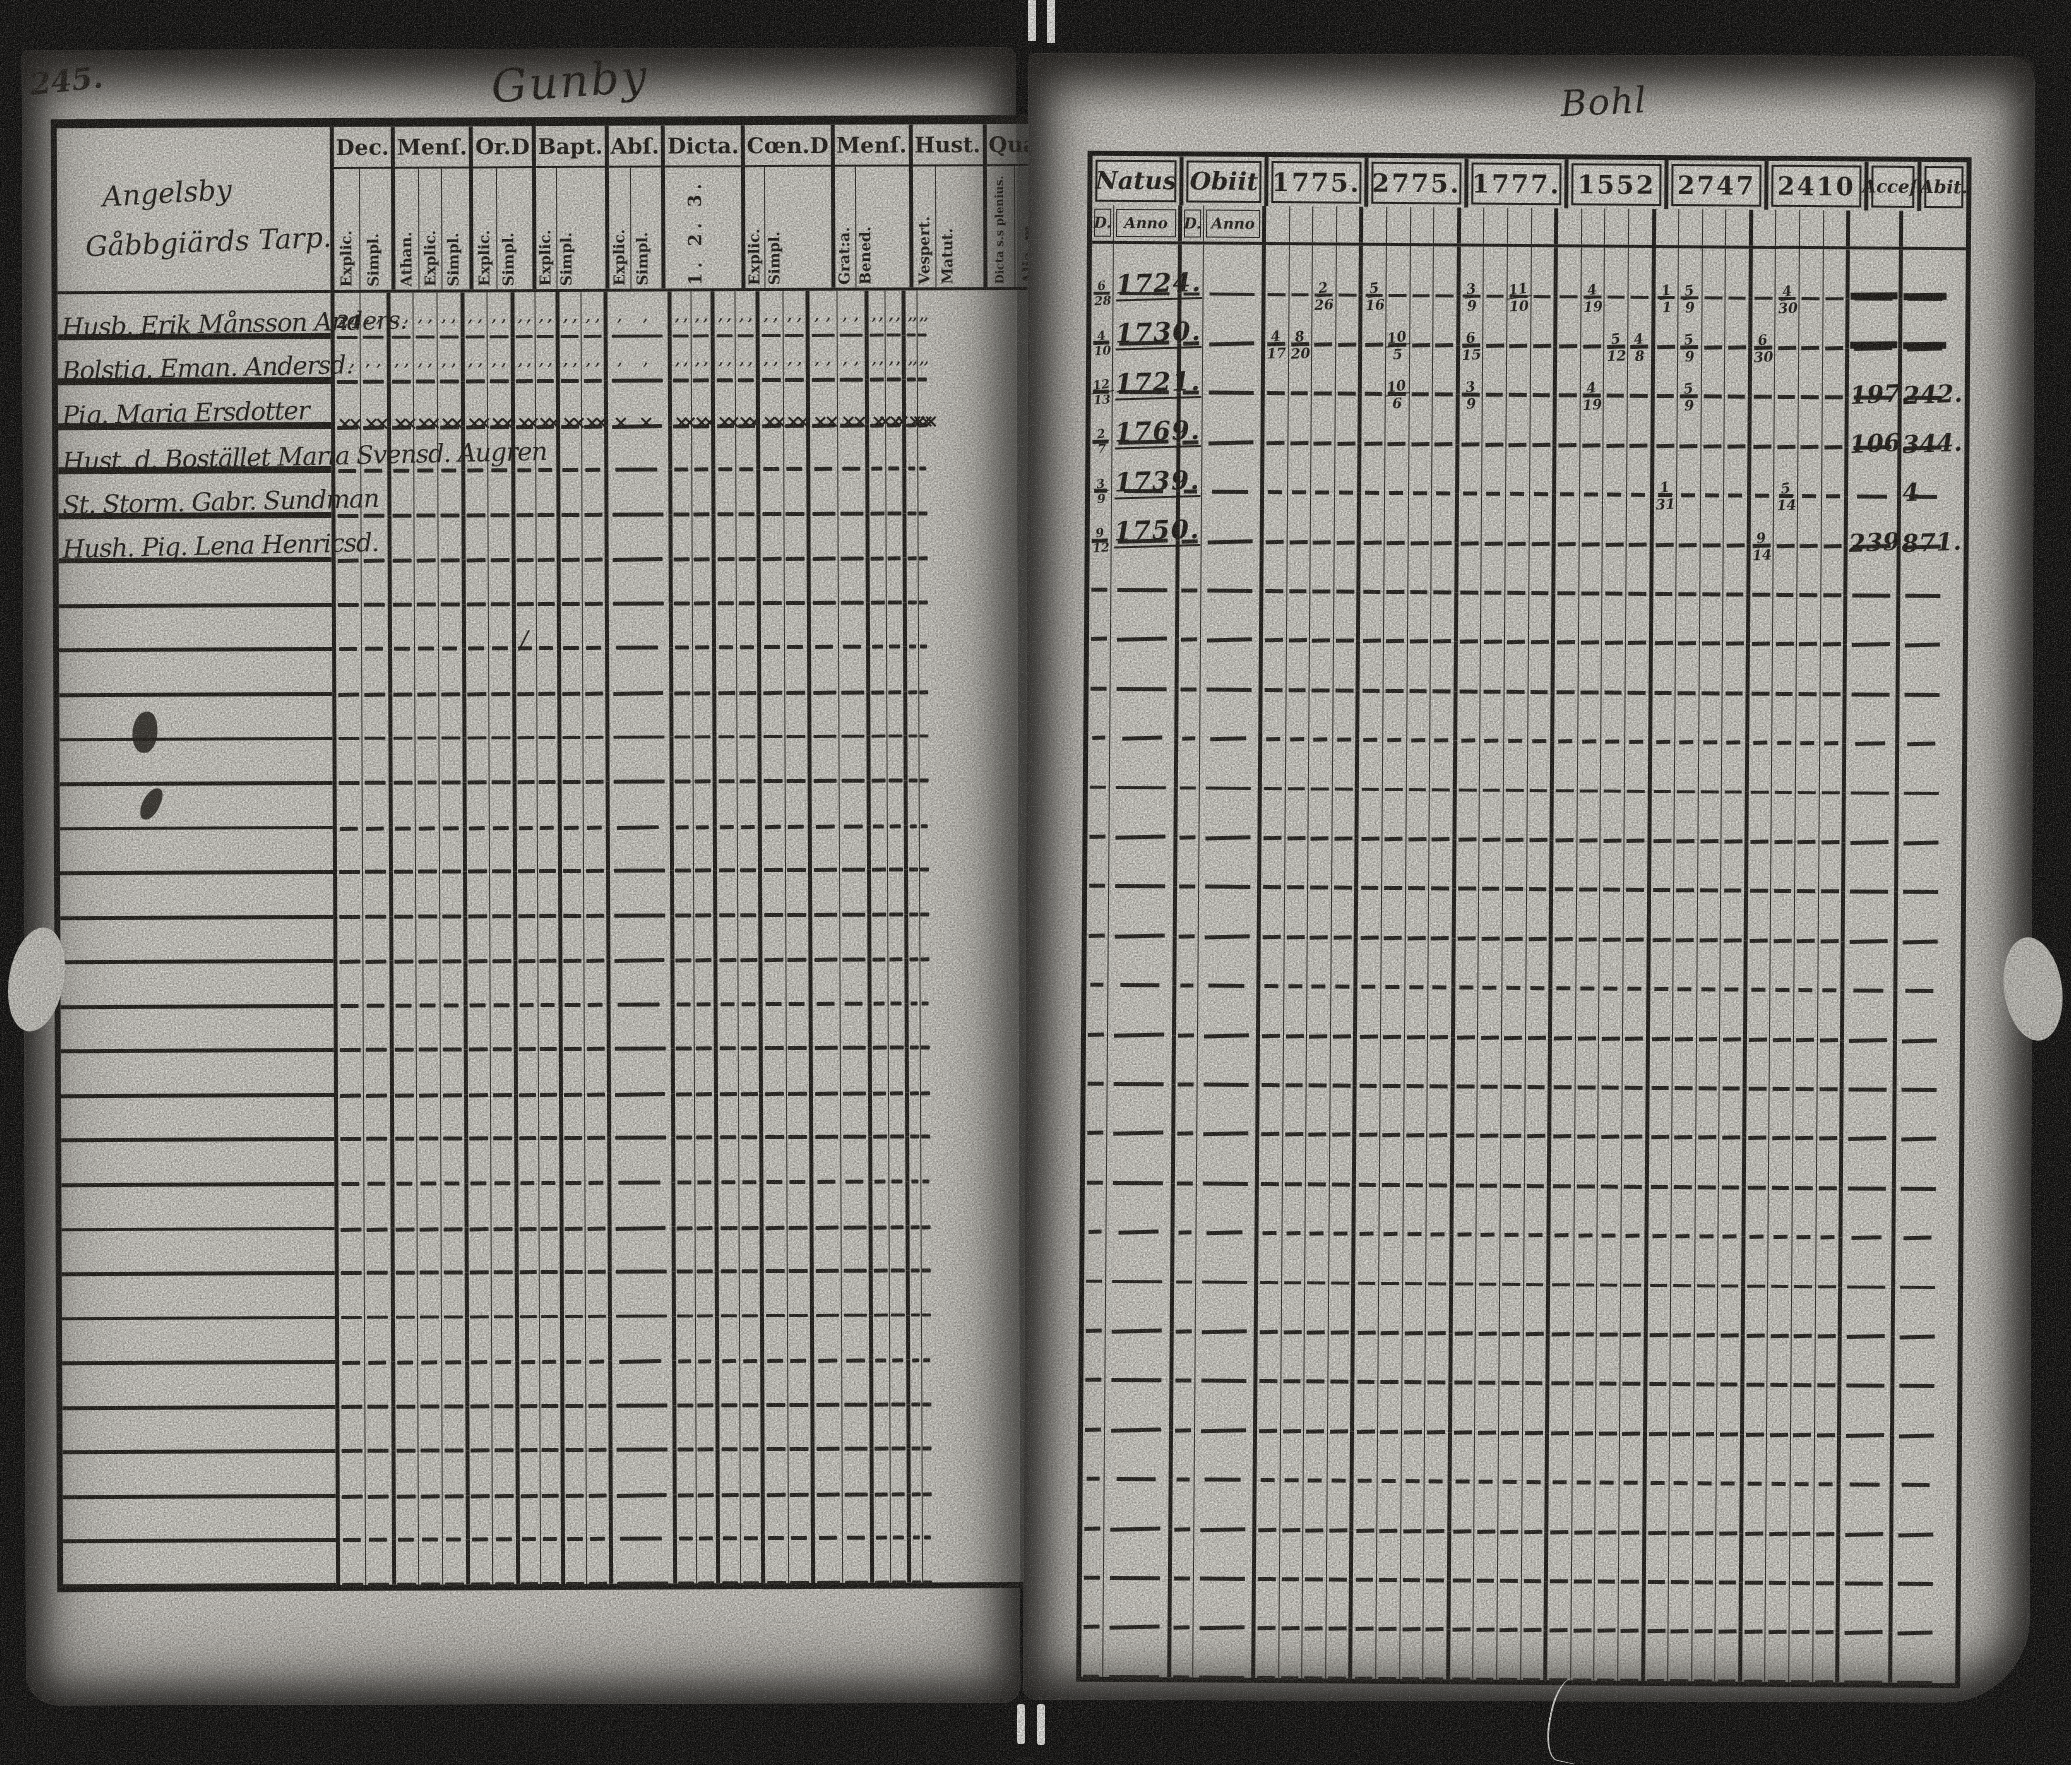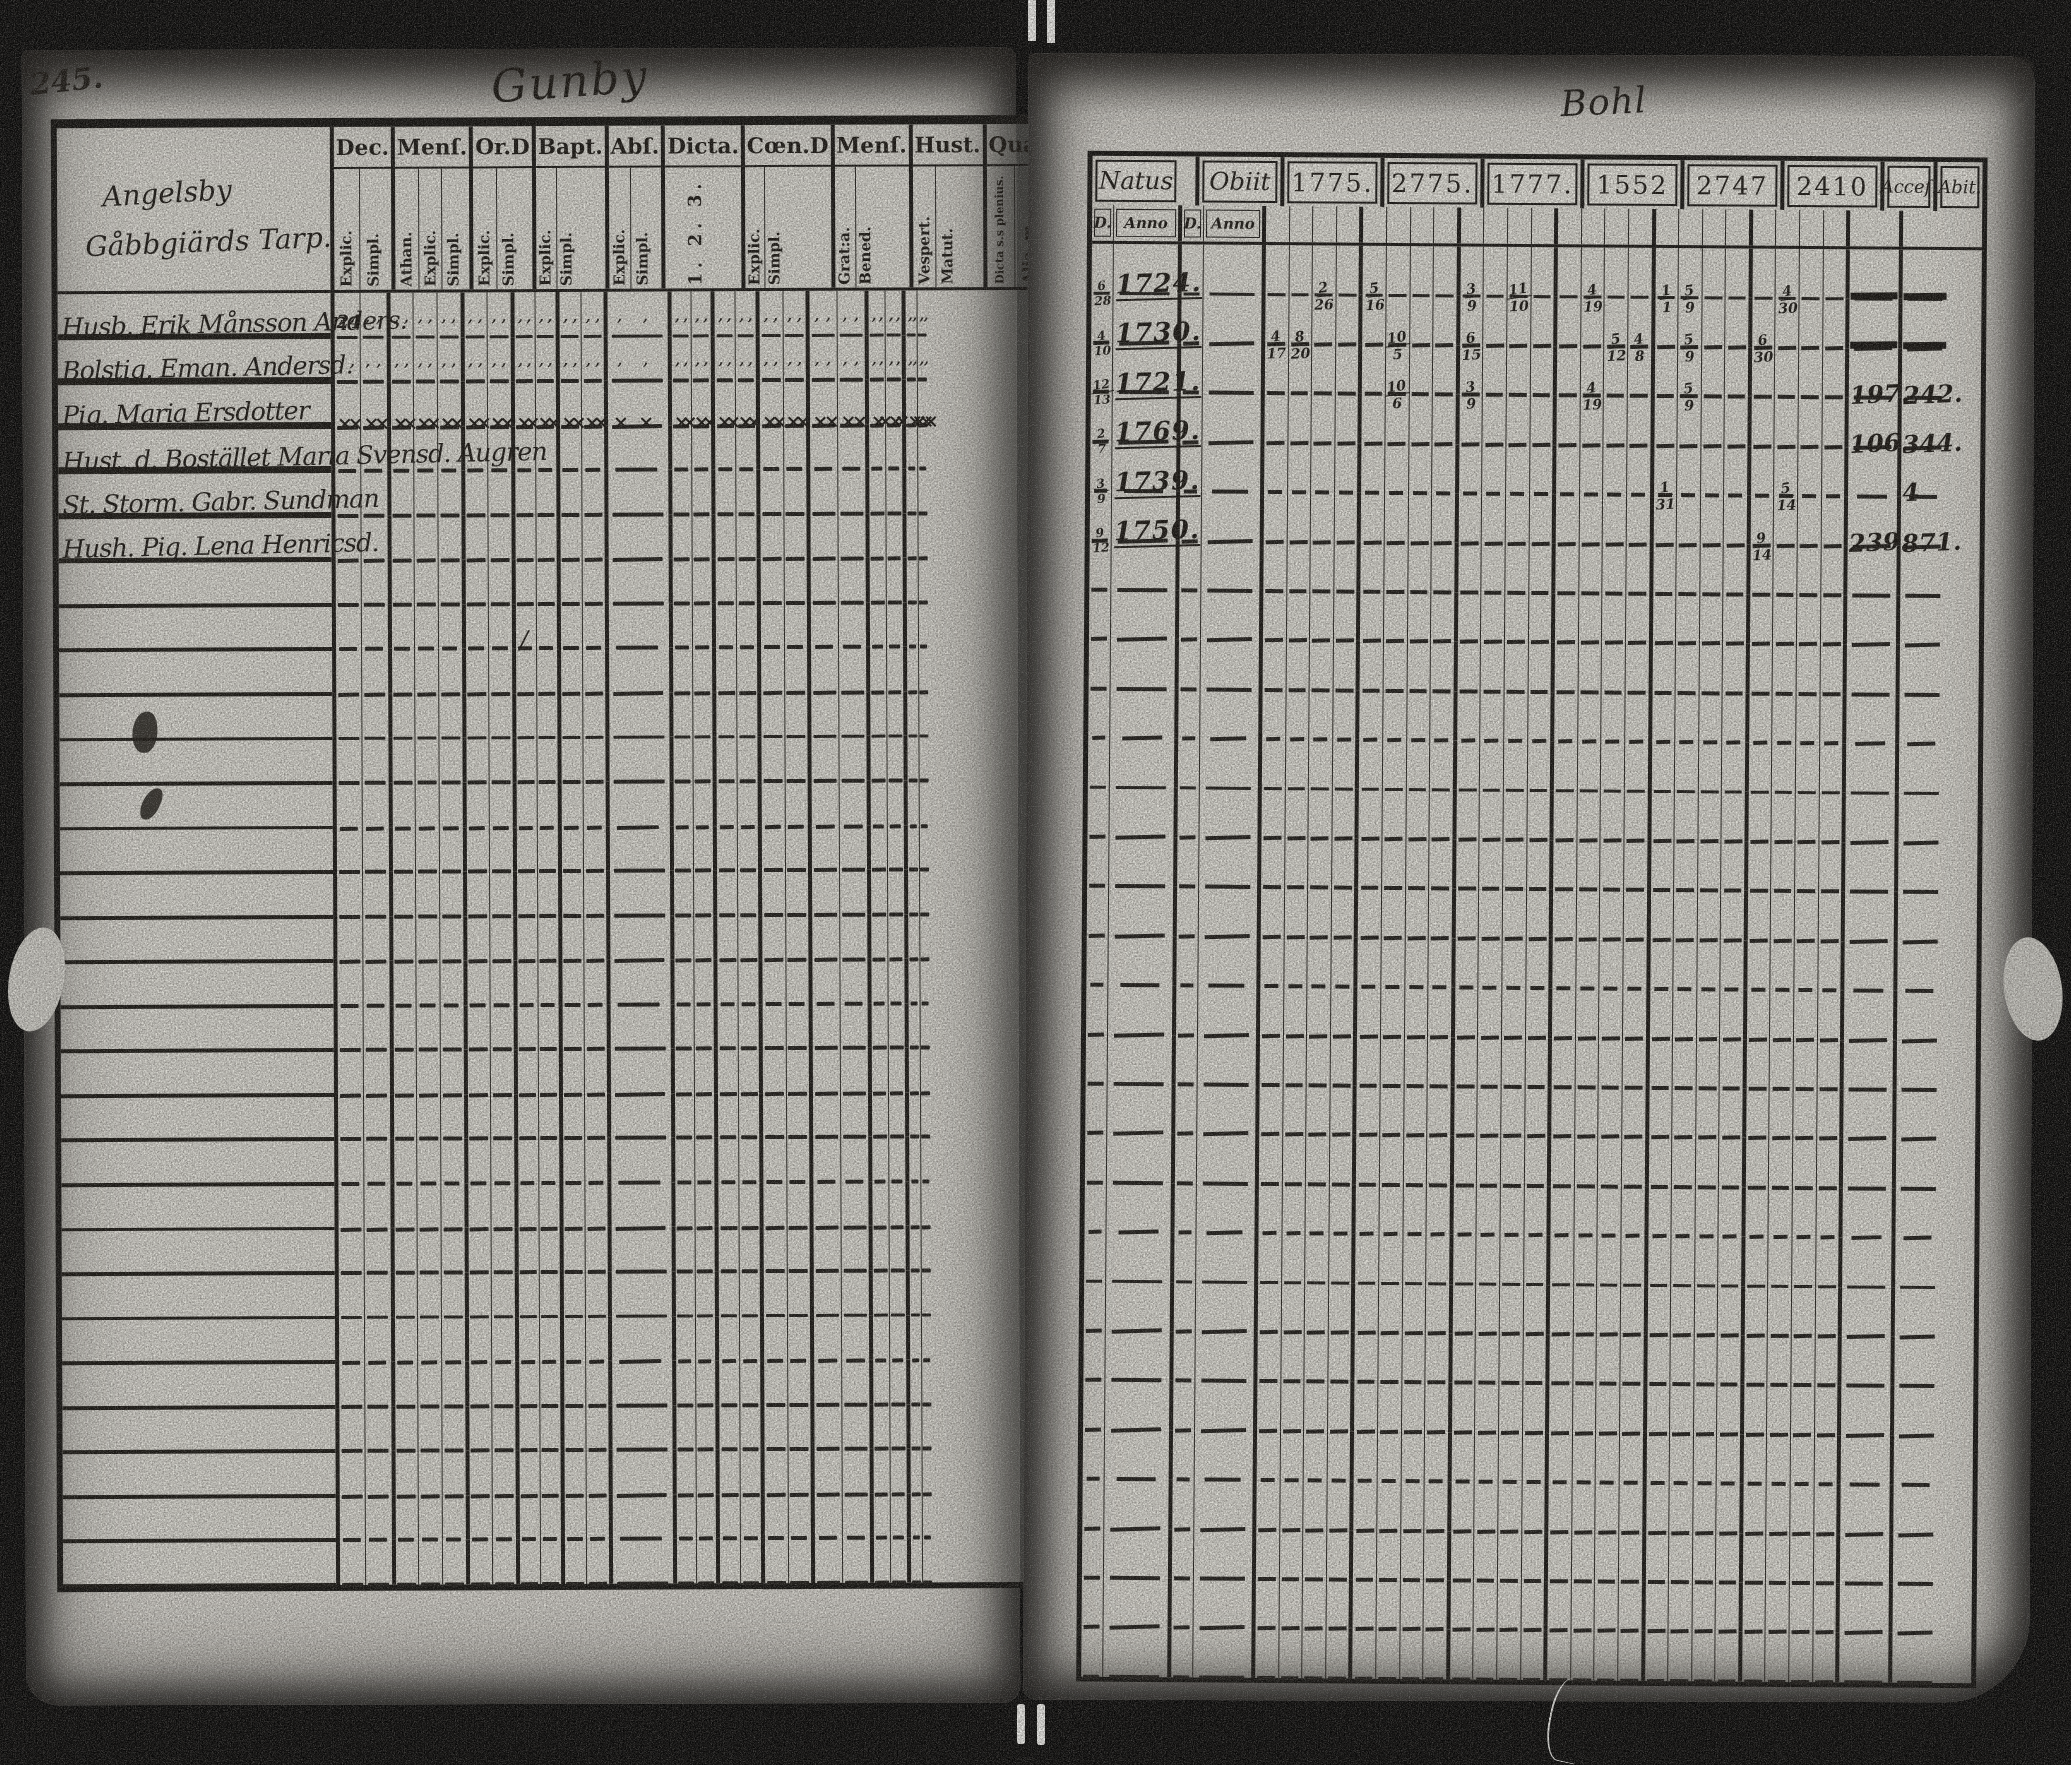--- a/index.html
+++ b/index.html
@@ -68,21 +68,21 @@
   .smudge{position:absolute;background:#16140f;border-radius:60% 40% 55% 45%;opacity:.85;z-index:5;}
 
   
   .rtable{position:absolute;left:56px;top:99px;border:5.6px solid #0f0e0c;transform:rotate(0.25deg);
           background:rgba(230,228,222,.2);}
   .rt-h1{display:flex;height:49px;border-bottom:0;}
   .rt-span{position:relative;display:flex;align-items:center;justify-content:center;}
   .rt-span.g{border-left:4.7px solid #12100e;}
   .rt-h1 .rt-span:first-child{border-left:0;}
   .rt-box{border:2.8px solid #12100e;background:rgba(236,234,228,.5);display:flex;align-items:center;
-          justify-content:center;font-weight:400;width:calc(100% - 9.4px);height:38px;}
+          justify-content:center;font-weight:700;width:calc(100% - 9.4px);height:38px;}
   .rt-box.lat{font-style:italic;font-size:24.5px;}
   .rt-box.year{font-size:25.4px;letter-spacing:1.9px;}
   .rt-box.mig{font-style:italic;font-size:18px;}
   .rt-h2{display:flex;height:36px;border-bottom:3.8px solid #12100e;}
   .rt-scell{position:relative;display:flex;align-items:center;justify-content:center;}
   .rt-scell.g{border-left:4.7px solid #12100e;}
   .rt-scell.s{border-left:1.9px solid #1d1b18;}
   .rt-h2 .rt-scell:first-child{border-left:0;}
   .rt-sbox{border:1.9px solid #12100e;font-weight:700;font-size:15px;width:calc(100% - 5.6px);height:26px;
            display:flex;align-items:center;justify-content:center;font-style:italic;}
@@ -2665,21 +2665,21 @@
     </div>
   </div>
 
   <div class="page page-right">
     <div class="rtitle hand">Bohl</div>
     <div class="rtable">
       <div class="rt-h1">
           <div class="rt-span" style="width: 87px;">
             <div class="rt-box lat">Natus</div>
           </div>
-          <div class="rt-span g" style="width: 81px; margin-left: 16px;">
+          <div class="rt-span g" style="width: 81px;">
             <div class="rt-box lat">Obiit</div>
           </div>
           <div class="rt-span g" style="width: 96px;">
             <div class="rt-box year">1775.</div>
           </div>
           <div class="rt-span g" style="width: 96px;">
             <div class="rt-box year">2775.</div>
           </div>
           <div class="rt-span g" style="width: 96px;">
             <div class="rt-box year">1777.</div>

